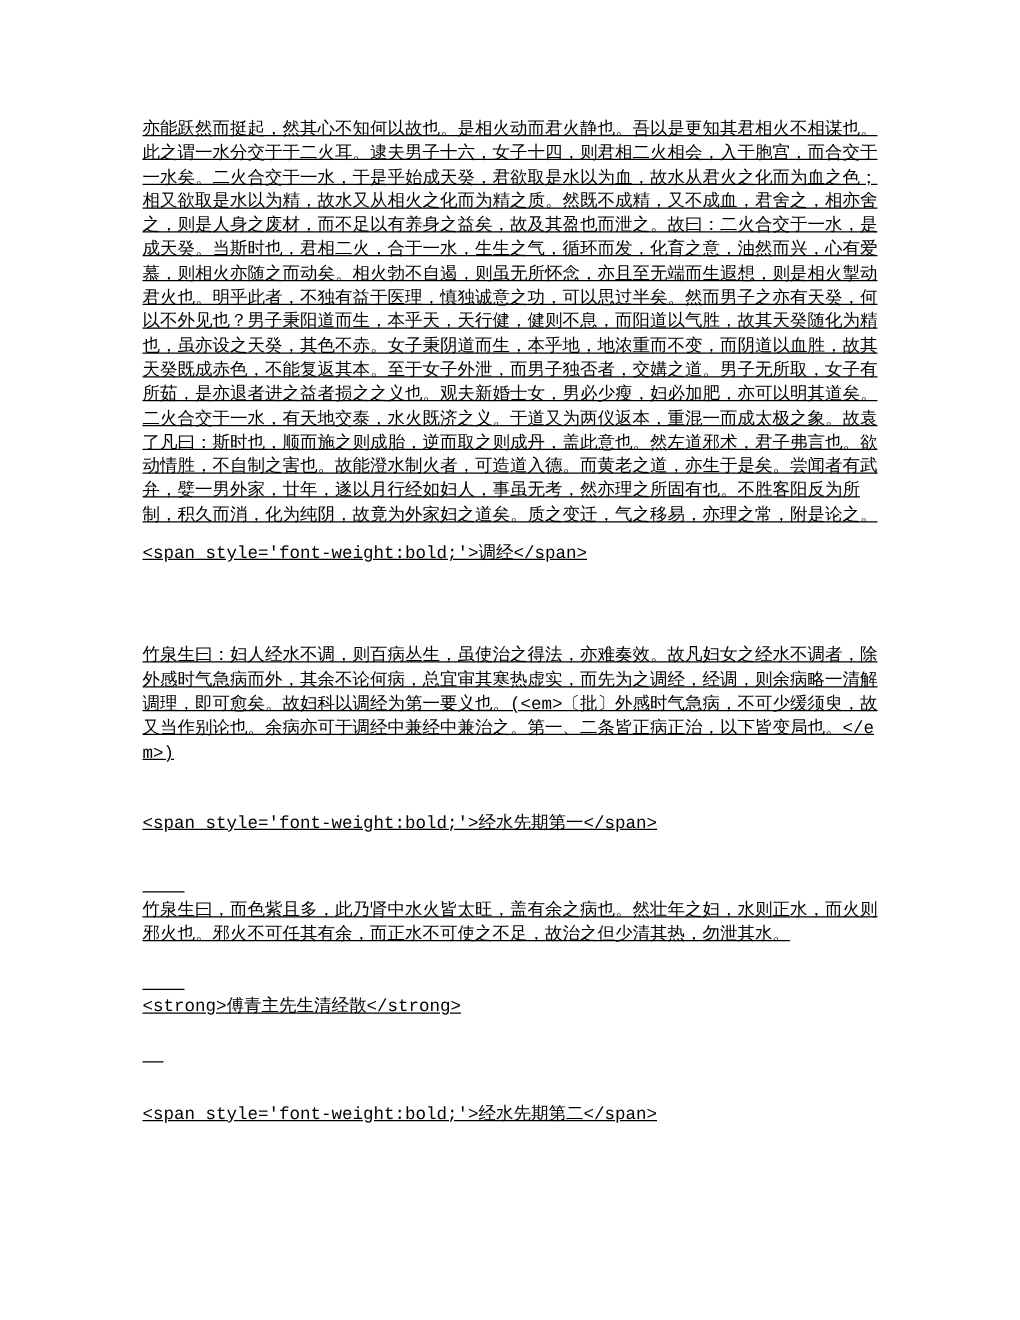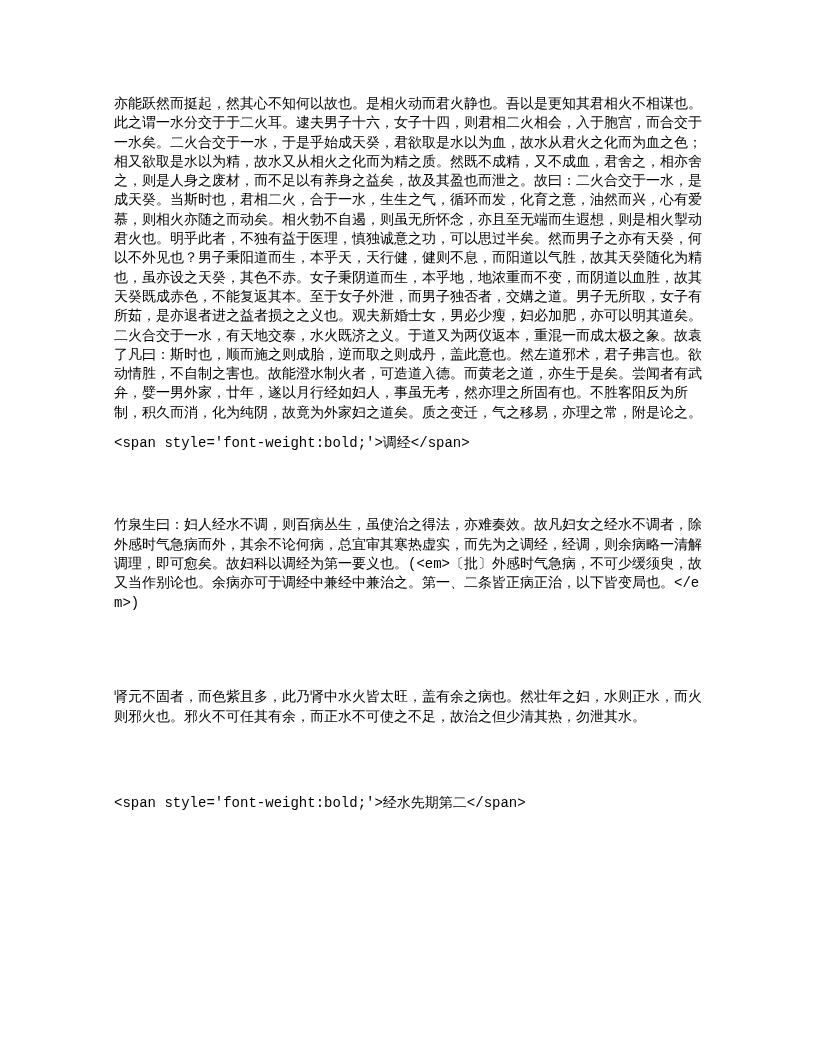--- a/index.html
+++ b/index.html
@@ -13,20 +13,21 @@
     color: #000000;
     font-family: "Liberation Mono", "DejaVu Sans Mono", "DejaVu Serif", serif;
   }
   .page {
     box-sizing: border-box;
     width: 816px;
     height: 1056px;
     padding: 95px 112px 0 114px;
     overflow: hidden;
     background: #ffffff;
+    text-decoration: underline;
   }
   .para {
     margin: 0;
     font-size: 14px;
     line-height: 19.3px;
     white-space: pre-wrap;
     word-break: break-all;
     color: #000000;
   }
   .para div {
@@ -44,20 +45,22 @@
 <body>
 
 <div class="page">
 
   <p class="para mb-p1">亦能跃然而挺起，然其心不知何以故也。是相火动而君火静也。吾以是更知其君相火不相谋也。此之谓一水分交于于二火耳。逮夫男子十六，女子十四，则君相二火相会，入于胞宫，而合交于一水矣。二火合交于一水，于是乎始成天癸，君欲取是水以为血，故水从君火之化而为血之色；相又欲取是水以为精，故水又从相火之化而为精之质。然既不成精，又不成血，君舍之，相亦舍之，则是人身之废材，而不足以有养身之益矣，故及其盈也而泄之。故曰：二火合交于一水，是成天癸。当斯时也，君相二火，合于一水，生生之气，循环而发，化育之意，油然而兴，心有爱慕，则相火亦随之而动矣。相火勃不自遏，则虽无所怀念，亦且至无端而生遐想，则是相火掣动君火也。明乎此者，不独有益于医理，慎独诚意之功，可以思过半矣。然而男子之亦有天癸，何以不外见也？男子秉阳道而生，本乎天，天行健，健则不息，而阳道以气胜，故其天癸随化为精也，虽亦设之天癸，其色不赤。女子秉阴道而生，本乎地，地浓重而不变，而阴道以血胜，故其天癸既成赤色，不能复返其本。至于女子外泄，而男子独否者，交媾之道。男子无所取，女子有所茹，是亦退者进之益者损之之义也。观夫新婚士女，男必少瘦，妇必加肥，亦可以明其道矣。二火合交于一水，有天地交泰，水火既济之义。于道又为两仪返本，重混一而成太极之象。故袁了凡曰：斯时也，顺而施之则成胎，逆而取之则成丹，盖此意也。然左道邪术，君子弗言也。欲动情胜，不自制之害也。故能澄水制火者，可造道入德。而黄老之道，亦生于是矣。尝闻者有武弁，嬖一男外家，廿年，遂以月行经如妇人，事虽无考，然亦理之所固有也。不胜客阳反为所制，积久而消，化为纯阴，故竟为外家妇之道矣。质之变迁，气之移易，亦理之常，附是论之。</p>
 
   <p class="para mb-htiao">&lt;span style='font-weight:bold;'&gt;调经&lt;/span&gt;</p>
 
   <p class="para mb-p2">竹泉生曰：妇人经水不调，则百病丛生，虽使治之得法，亦难奏效。故凡妇女之经水不调者，除外感时气急病而外，其余不论何病，总宜审其寒热虚实，而先为之调经，经调，则余病略一清解调理，即可愈矣。故妇科以调经为第一要义也。(&lt;em&gt;〔批〕外感时气急病，不可少缓须臾，故又当作别论也。余病亦可于调经中兼经中兼治之。第一、二条皆正病正治，以下皆变局也。&lt;/em&gt;)</p>
 
+  <p class="para mb-hsec1">&lt;span style='font-weight:bold;'&gt;经水先期第一&lt;/span&gt;</p>
 
   <div class="para mb-sec1">
-    <div>肾元不固者，而色紫且多，此乃肾中水火皆太旺，盖有余之病也。然壮年之妇，水则正水，而火则邪火也。邪火不可任其有余，而正水不可使之不足，故治之但少清其热，勿泄其水。</div>
+    <div>竹泉生曰，而色紫且多，此乃肾中水火皆太旺，盖有余之病也。然壮年之妇，水则正水，而火则邪火也。邪火不可任其有余，而正水不可使之不足，故治之但少清其热，勿泄其水。</div>
+    <div>&lt;strong&gt;傅青主先生清经散&lt;/strong&gt;</div>
   </div>
 
   <p class="para mb-hsec2">&lt;span style='font-weight:bold;'&gt;经水先期第二&lt;/span&gt;</p>
 
 </div>
 
 </body></html>

